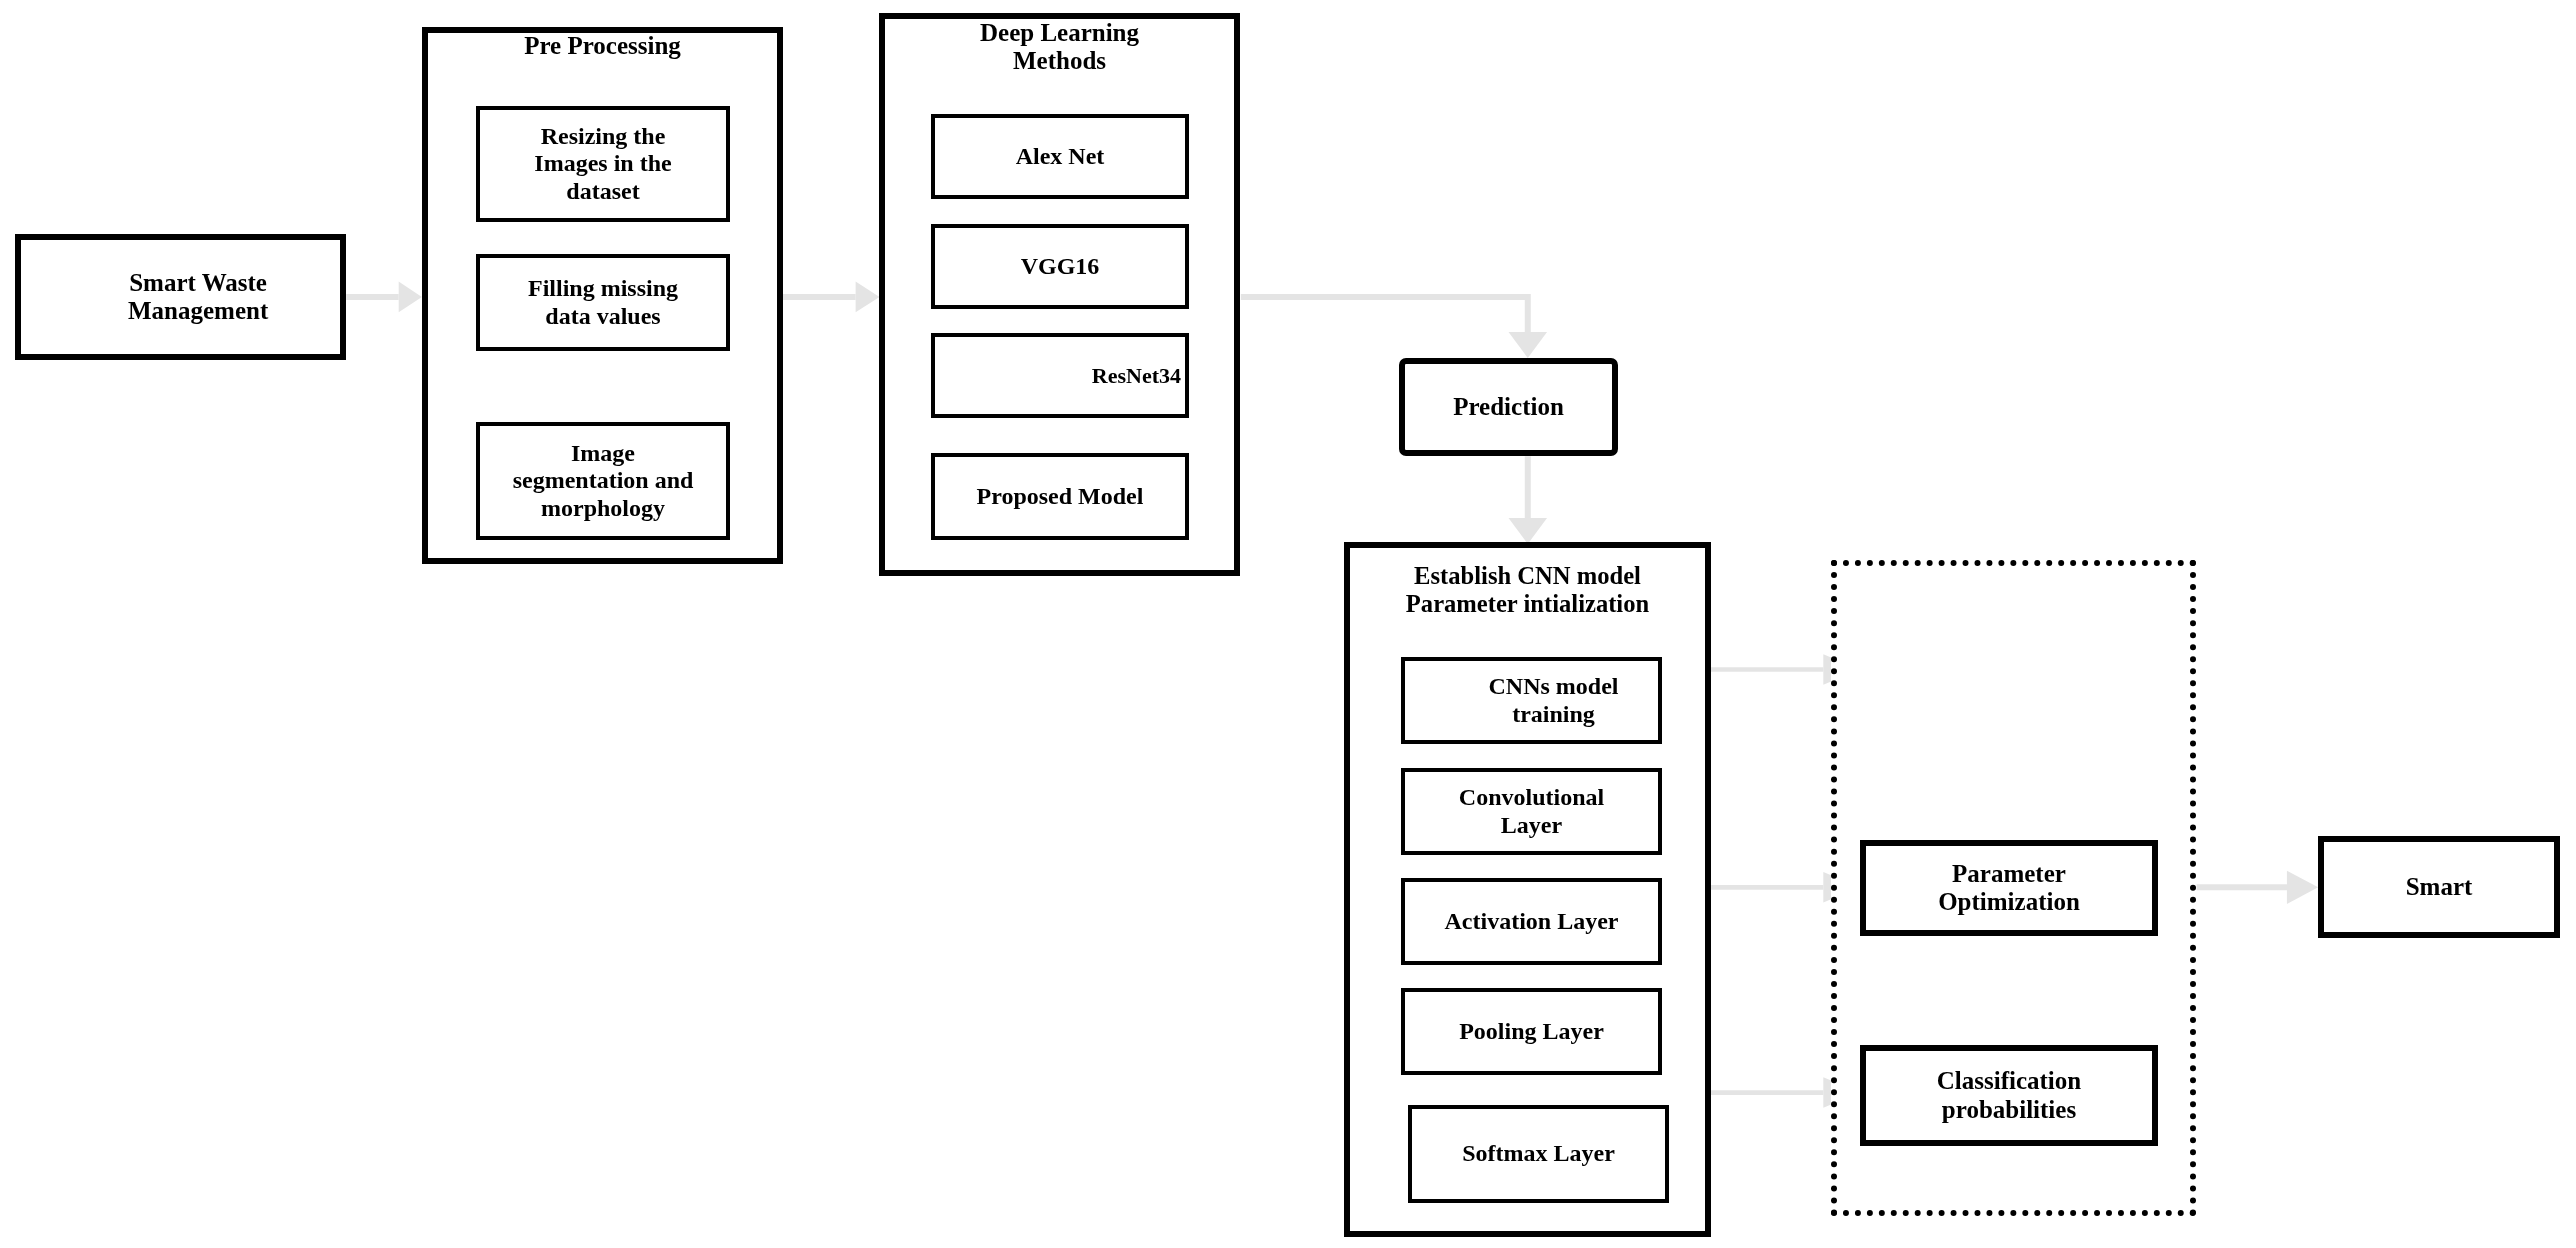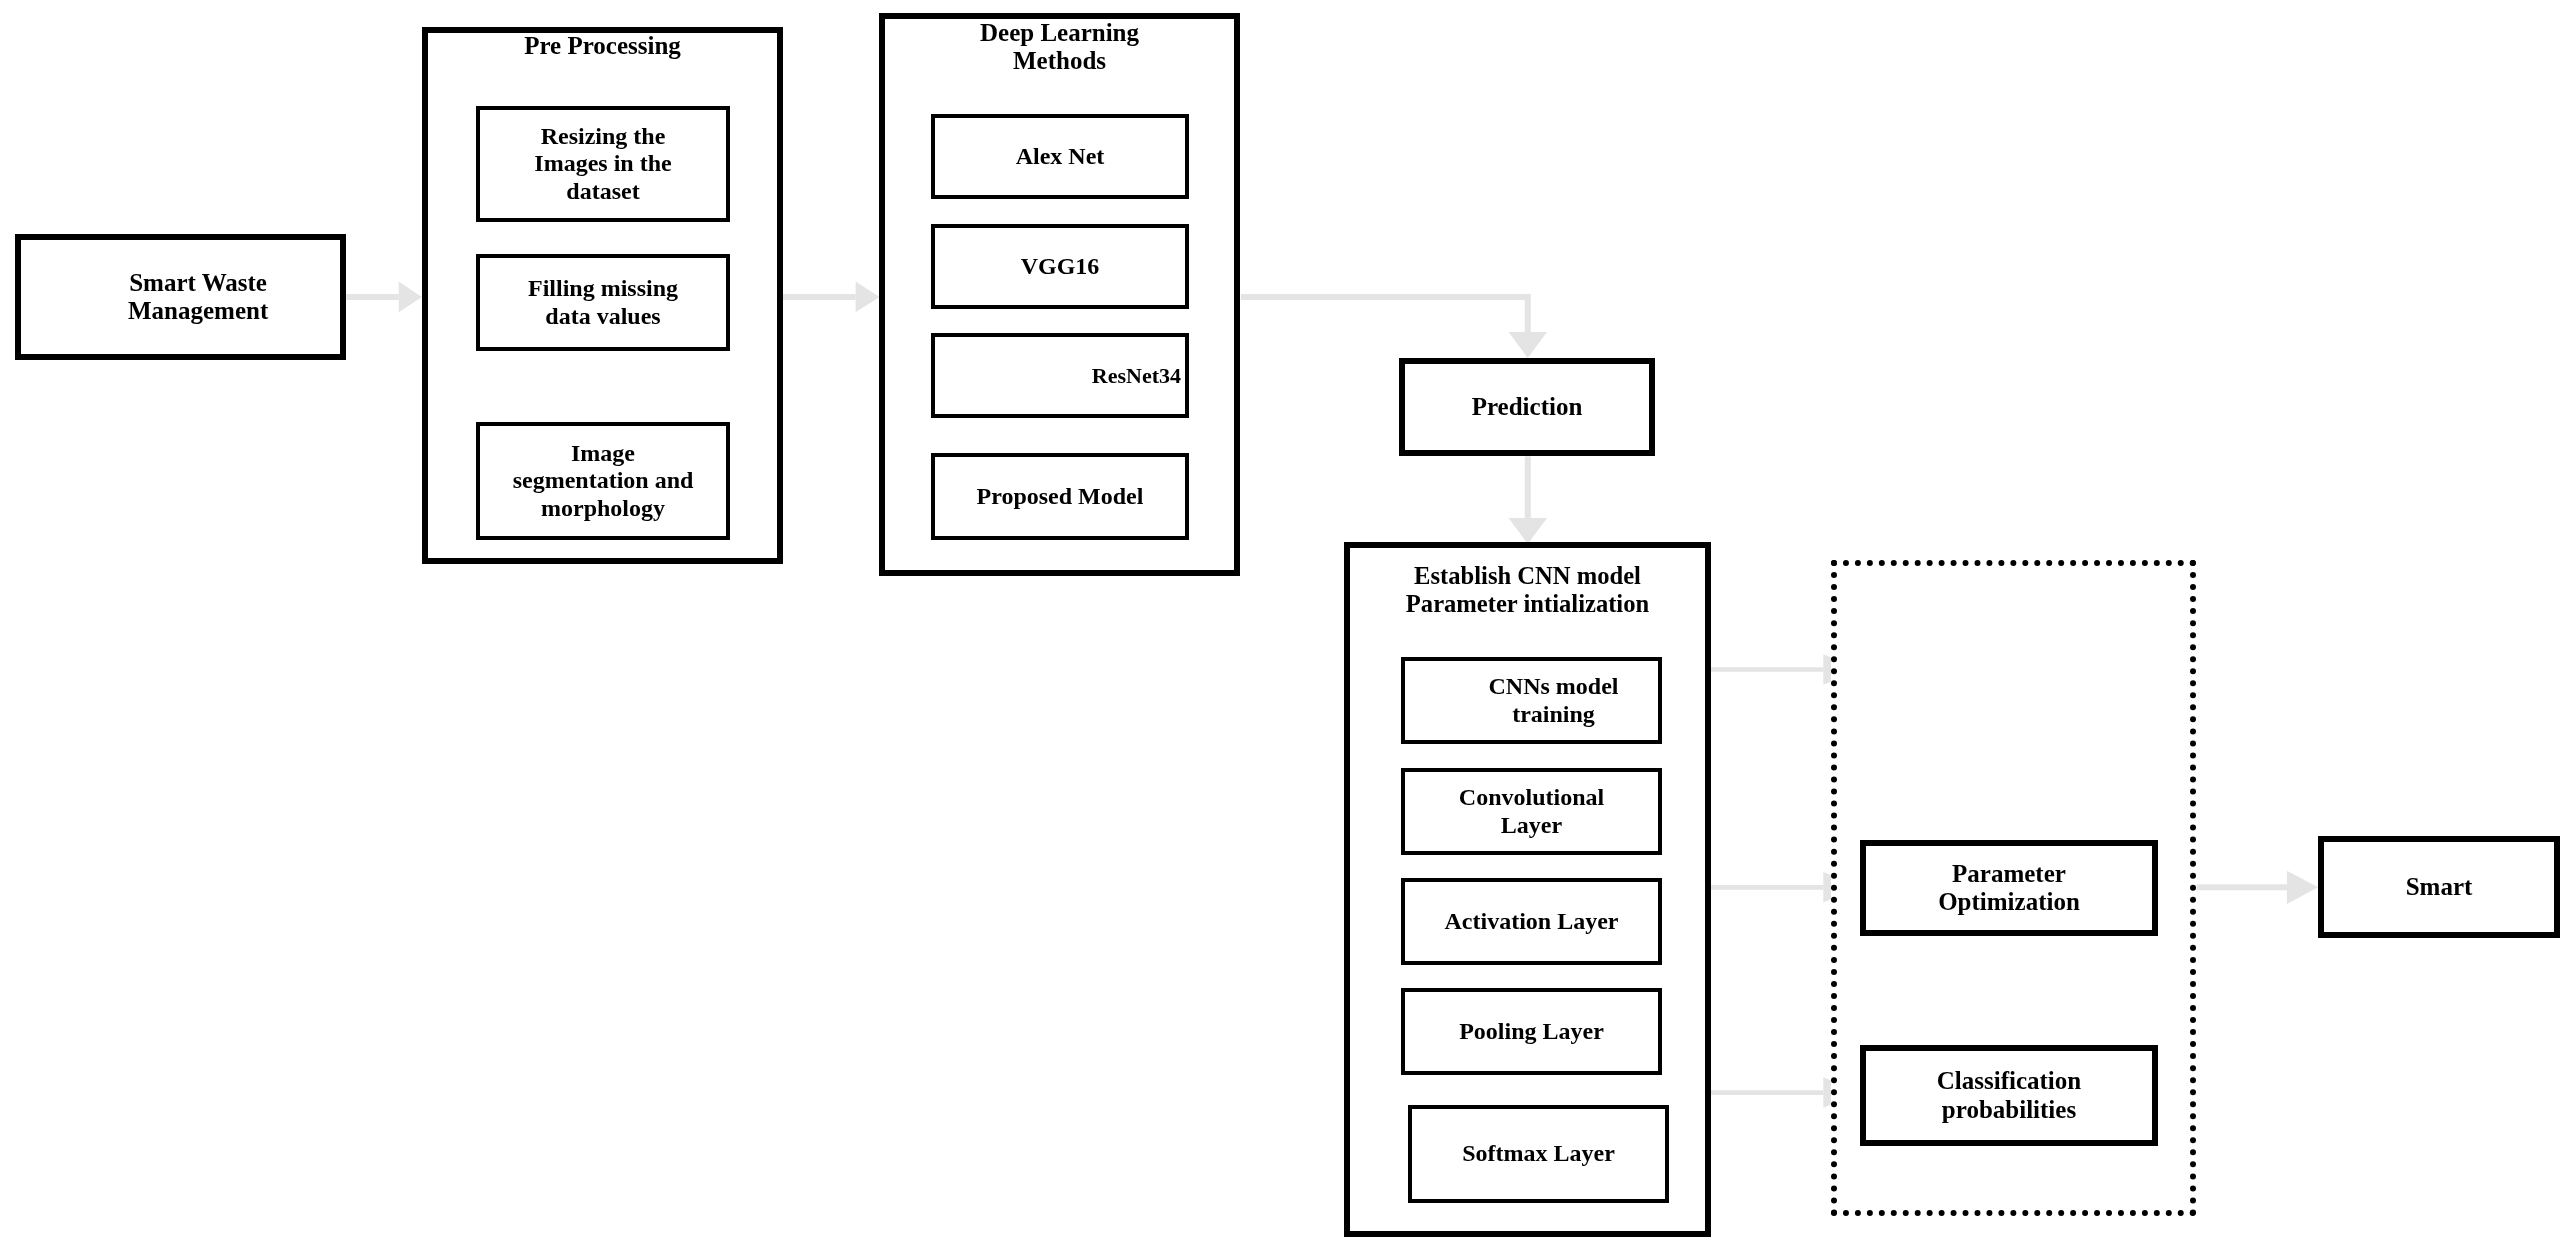--- a/index.html
+++ b/index.html
@@ -156,21 +156,21 @@
   <div class="box solid-med" style="left:931px; top:224px; width:258px; height:85px; font-size:24px;">
     <span class="lbl">VGG16</span>
   </div>
   <div class="box solid-med" style="left:931px; top:333px; width:258px; height:85px; font-size:22px;justify-content:flex-end;">
     <span class="lbl">ResNet34</span>
   </div>
   <div class="box solid-med" style="left:931px; top:453px; width:258px; height:87px; font-size:24px;">
     <span class="lbl">Proposed Model</span>
   </div>
 
-  <div class="box solid-thick" style="left:1399px; top:358px; width:256px; height:98px; font-size:25px;">
+  <div class="box solid-thick" style="left:1399px; top:358px; width:219px; height:98px; font-size:25px;border-radius:7px;">
     <span class="lbl">Prediction</span>
   </div>
 
   <div class="group-box" style="left:1344px; top:542px; width:367px; height:695px;"></div>
   <div class="group-title" style="left:1344px; top:562px; width:367px; font-size:24.6px;">Establish CNN model
 Parameter intialization</div>
 
   <div class="box solid-med" style="left:1401px; top:657px; width:261px; height:87px; font-size:24px;padding-left:44px;">
     <span class="lbl">CNNs model
 training</span>

